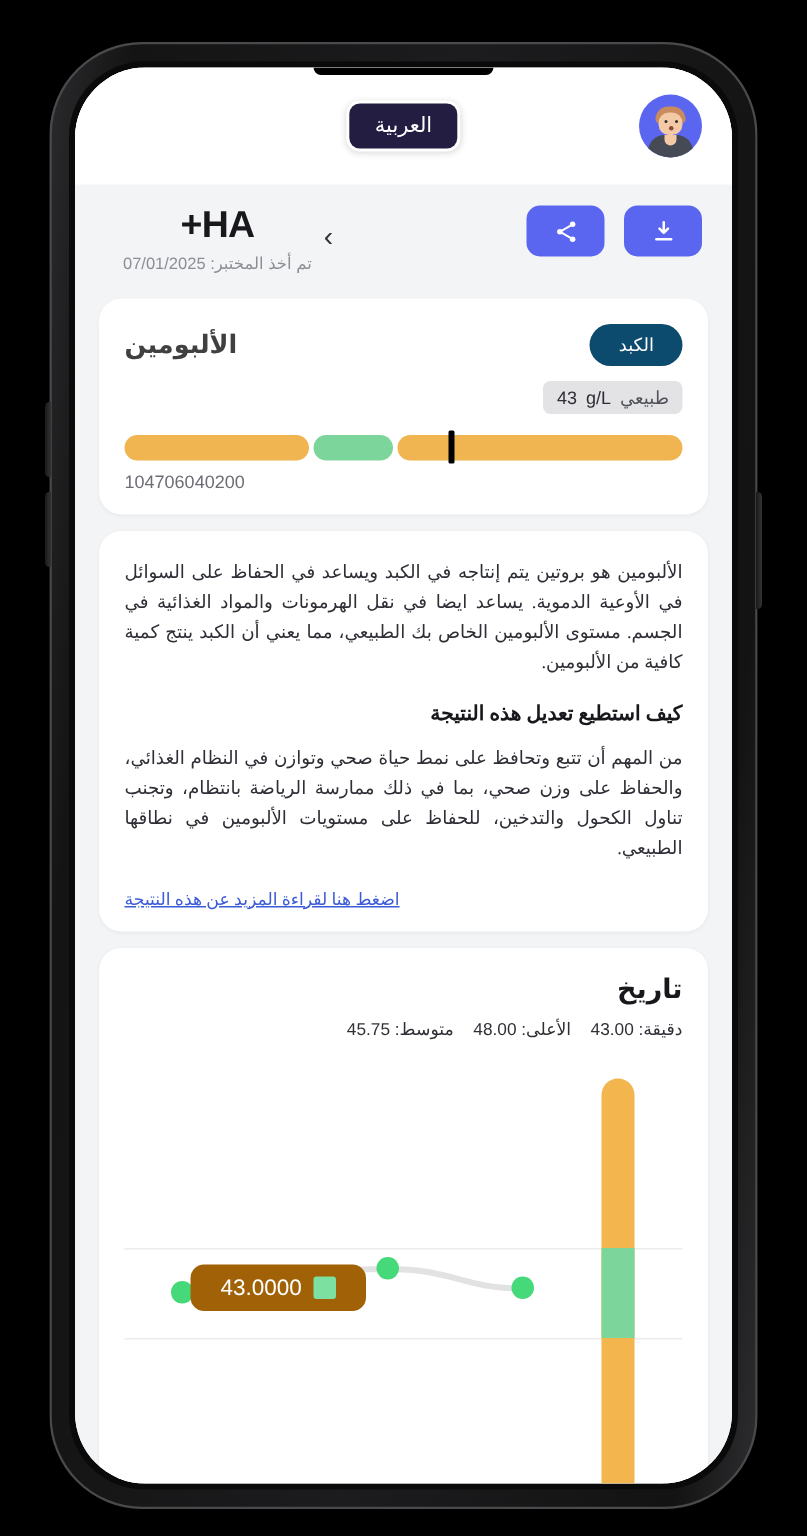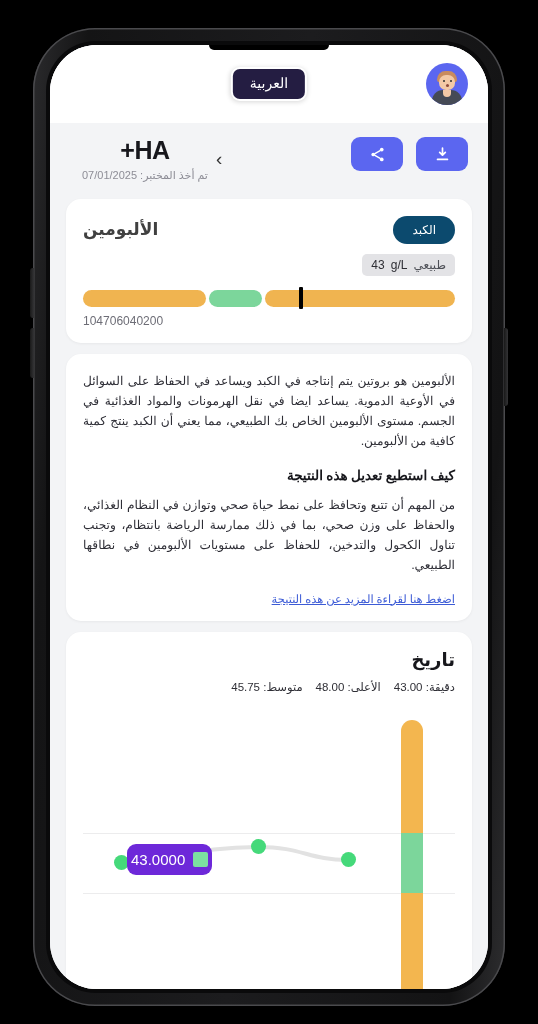--- a/index.html
+++ b/index.html
@@ -228,21 +228,21 @@
   #info-card p {
     font-size: 12.2px;
     line-height: 1.65;
     color: #2e2e36;
     text-align: justify;
     font-family: "Liberation Serif", serif;
     margin-bottom: 16px;
   }
   #info-link {
     display: block;
-    text-align: right;
+    text-align: left;
     font-size: 11.5px;
     color: #3c5bd6;
     text-decoration: underline;
     cursor: pointer;
     font-family: "Liberation Serif", serif;
     margin-top: 2px;
   }
 
   
   #history-card { padding-bottom: 0; margin-bottom: 0; min-height: 300px; position: relative; overflow: hidden; border-radius: 15px 15px 0 0;}
@@ -279,23 +279,23 @@
   }
   #ref-bar-normal {
     position: absolute;
     left: 0; right: 0;
     background: #7cd69b;
   }
   #trend-svg { position: absolute; inset: 0; width: 100%; height: 100%; }
   .dot { position: absolute; width: 15px; height: 15px; border-radius: 50%; background: #45d97a; }
   #tooltip {
     position: absolute;
-    background: #6d28d9;
+    background: #a16207;
     border-radius: 9px;
-    padding: 7px 4px;
+    padding: 7px 20px;
     display: flex;
     align-items: center;
     gap: 8px;
     direction: ltr;
   }
   #tooltip-text { color: #ffffff; font-size: 15px; }
   #tooltip-swatch { width: 15px; height: 15px; background: #7ce0a0; border-radius: 2px; }
 </style>
 </head>
 <body>

